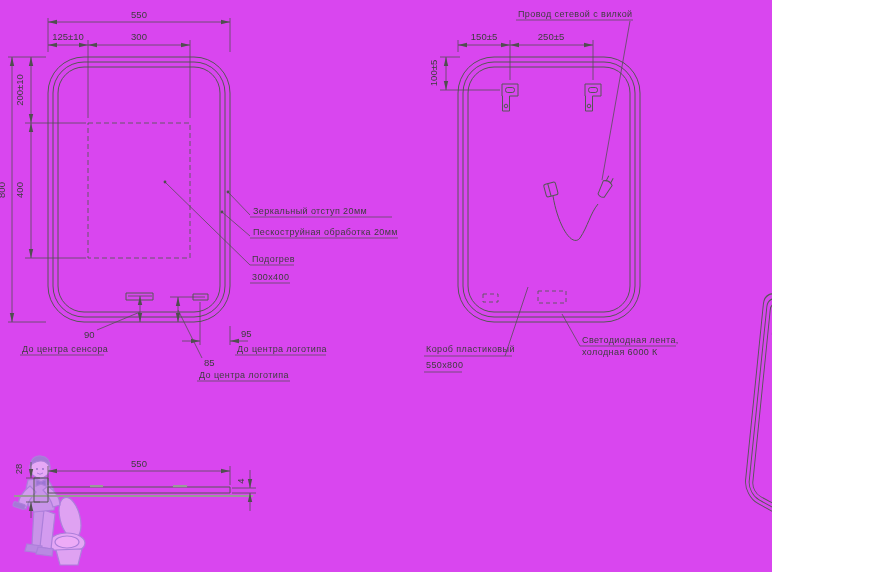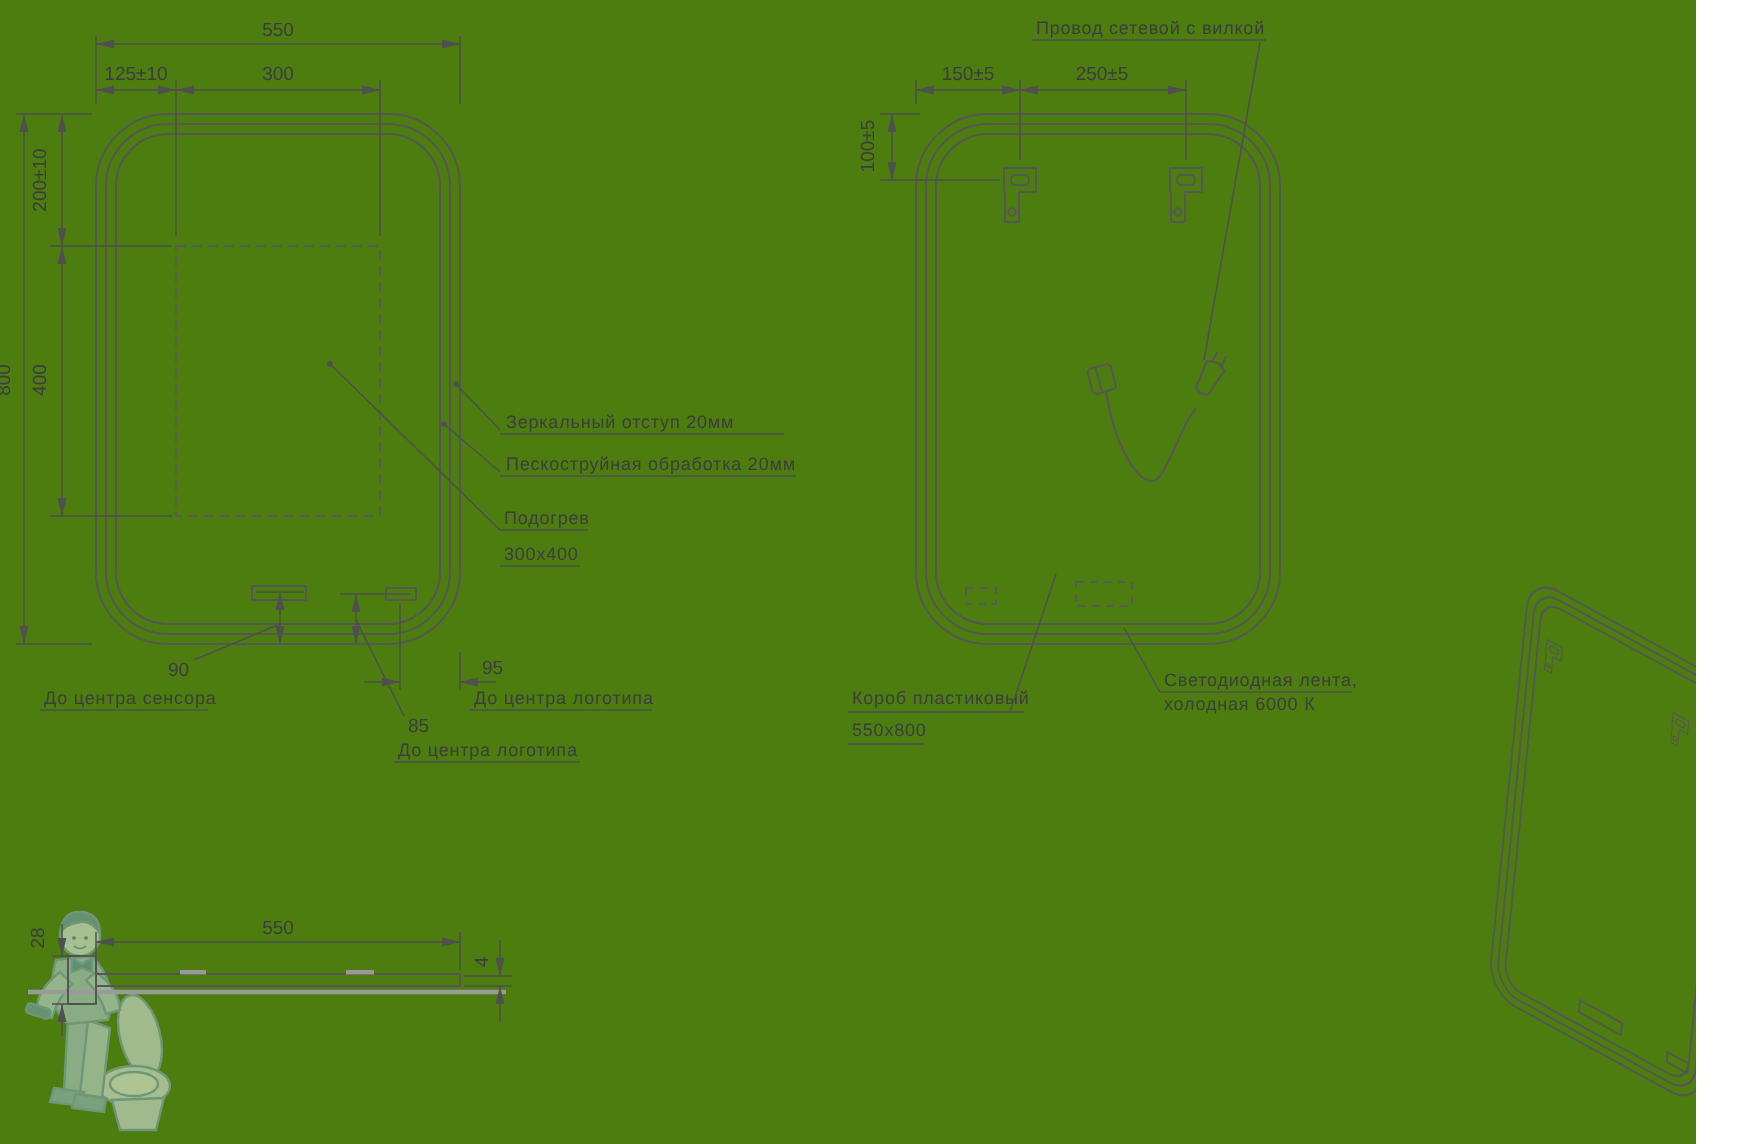--- a/index.html
+++ b/index.html
@@ -1,16 +1,16 @@
 <!DOCTYPE html>
 <html><head>
 <meta charset="utf-8">
 <style>
   html,body{margin:0;padding:0;background:#ffffff;}
-  #canvas{position:relative;width:848px;height:572px;background:#4d7c0f;overflow:hidden;
+  #canvas{position:relative;width:772px;height:572px;background:#d946ef;overflow:hidden;
           font-family:"Liberation Sans", sans-serif;}
   svg{display:block;}
   .ol   {fill:none;stroke:#565656;stroke-width:1;stroke-linejoin:round;}
   .dim  {fill:none;stroke:#4f4f4f;stroke-width:.75;}
   .ul   {stroke:#4f4f4f;stroke-width:.7;}
   .dash {fill:none;stroke:#5a5a5a;stroke-width:.9;stroke-dasharray:5 3;}
   .dash2{fill:none;stroke:#5a5a5a;stroke-width:.9;stroke-dasharray:4 3;}
   text  {font-family:"Liberation Sans", sans-serif;fill:#3d3d3d;}
   .dimtxt{font-size:9.5px;}
   .lbl  {font-size:9px;letter-spacing:.4px;}

